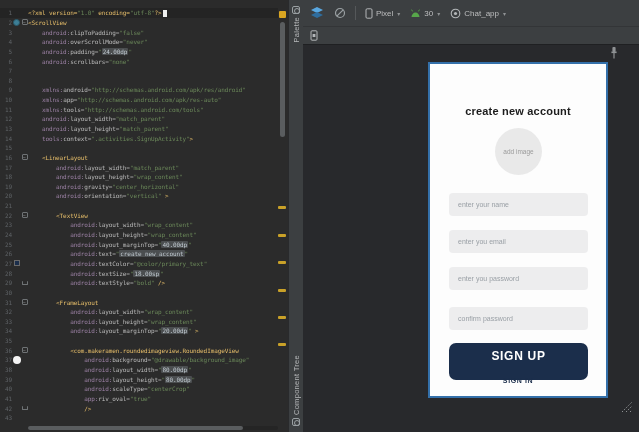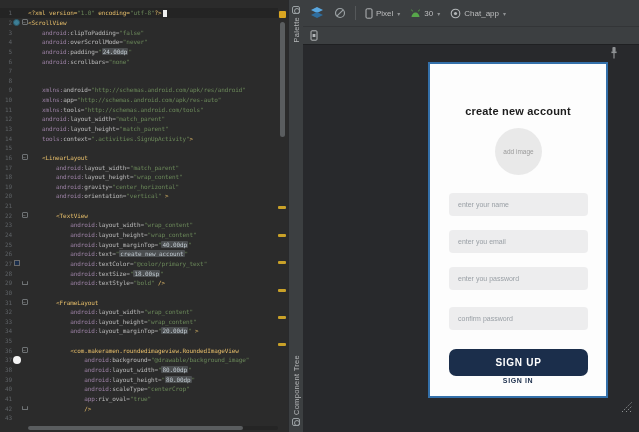--- a/index.html
+++ b/index.html
@@ -63,22 +63,22 @@
   .surface-pin{position:absolute;left:306px;top:46px;}
   .phone{position:absolute;left:125px;top:62px;width:180px;height:336px;background:#fdfdfd;
          border:2px solid #3470aa;}
   .pv-title{position:absolute;left:0;top:41px;width:100%;text-align:center;
             font-size:11px;font-weight:bold;color:#1c1c1c;letter-spacing:0.2px;}
   .pv-avatar{position:absolute;left:65px;top:64px;width:47px;height:47px;border-radius:50%;
              background:#e9e9e9;display:flex;align-items:center;justify-content:center;}
   .pv-avatar span{font-size:6.5px;color:#9b9b9b;}
   .pv-field{position:absolute;left:19px;width:139px;height:23px;background:#ededee;border-radius:4px;
             font-size:7px;color:#9aa0a6;line-height:23px;padding-left:9px;}
-  .pv-signup{position:absolute;left:19px;top:285px;width:139px;height:27px;background:#1b2e4b;
-             border-radius:7px;color:#ffffff;font-size:10px;font-weight:bold;letter-spacing:0.7px;
+  .pv-signup{position:absolute;left:19px;top:279px;width:139px;height:37px;background:#1b2e4b;
+             border-radius:7px;color:#ffffff;font-size:12px;font-weight:bold;letter-spacing:0.7px;
              text-align:center;line-height:27px;}
   .pv-signin{position:absolute;left:0;top:313px;width:100%;text-align:center;color:#1b2e4b;
              font-size:7px;font-weight:bold;letter-spacing:0.6px;}
   .resize-handle{position:absolute;left:315px;top:398px;}
 </style>
 </head>
 <body>
 
 <div class="screen">
 

